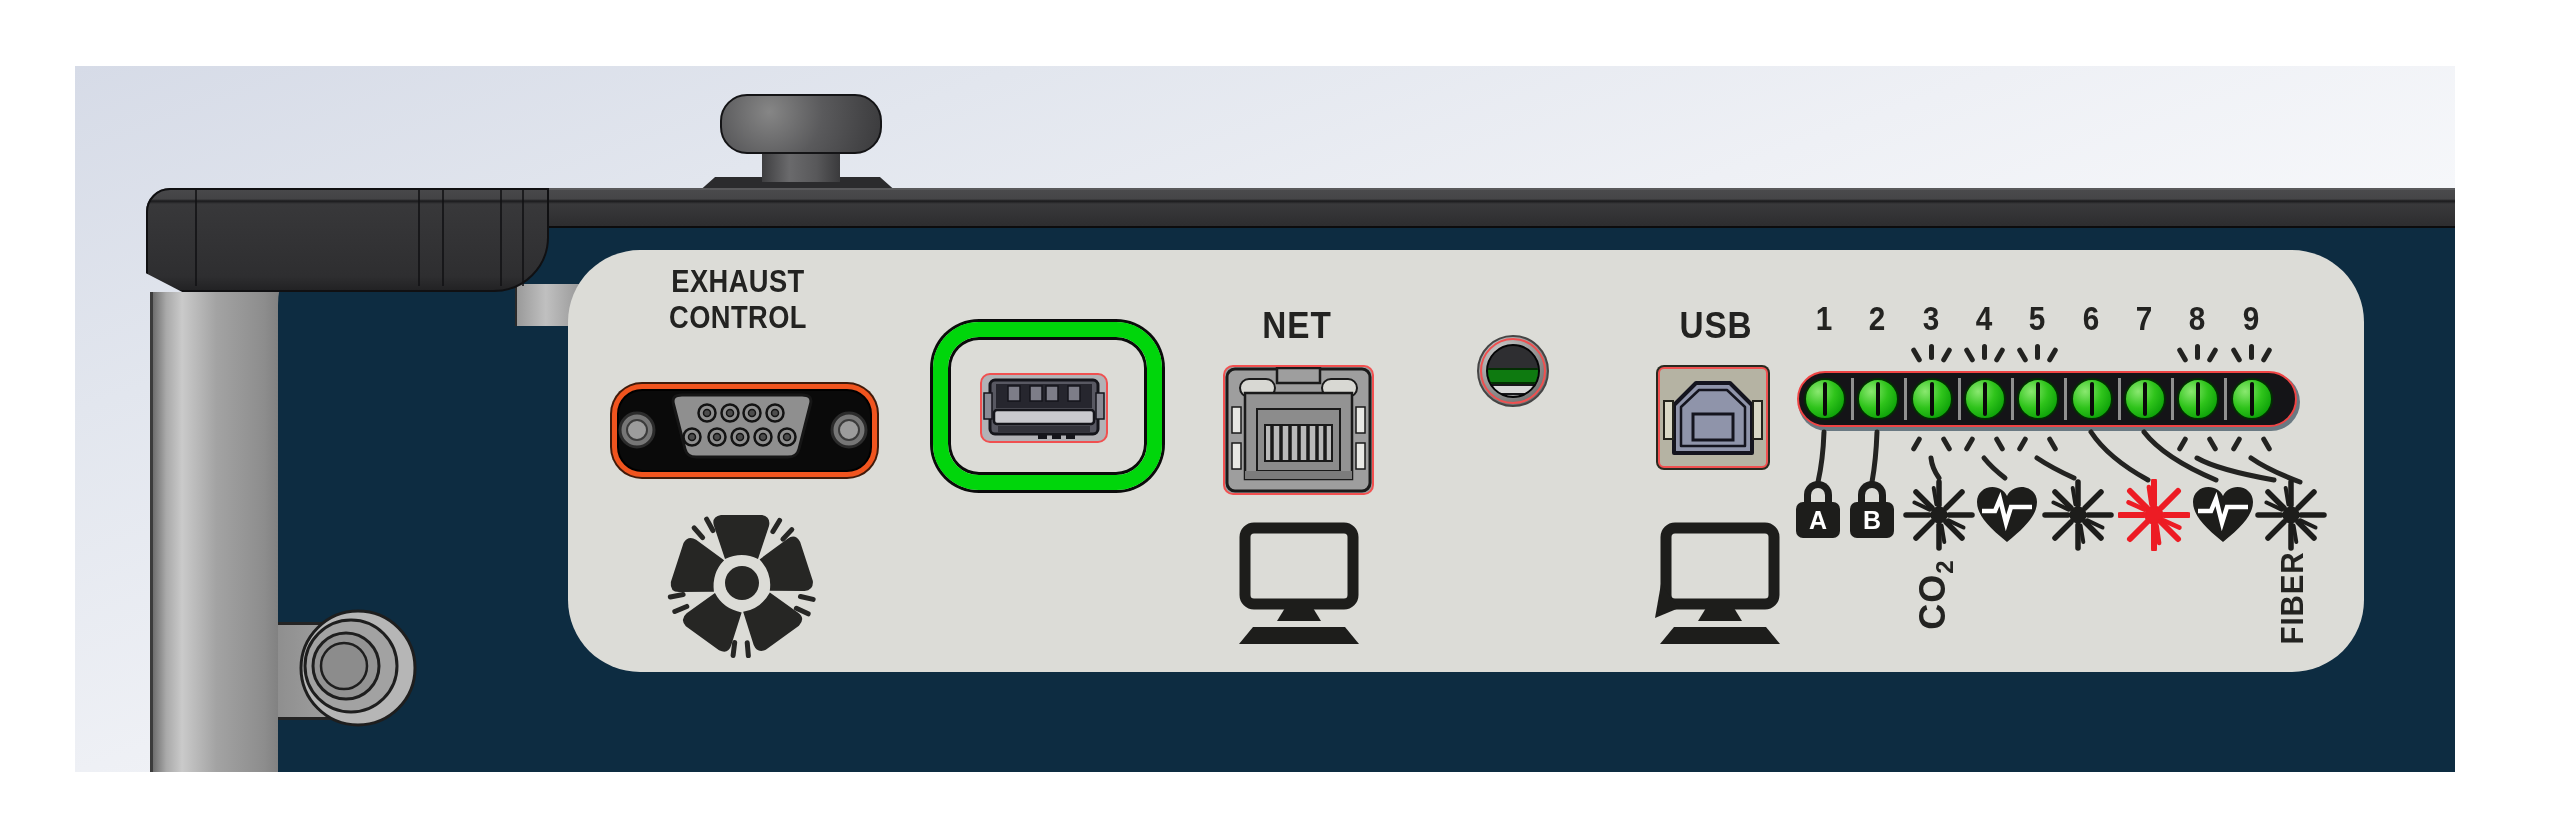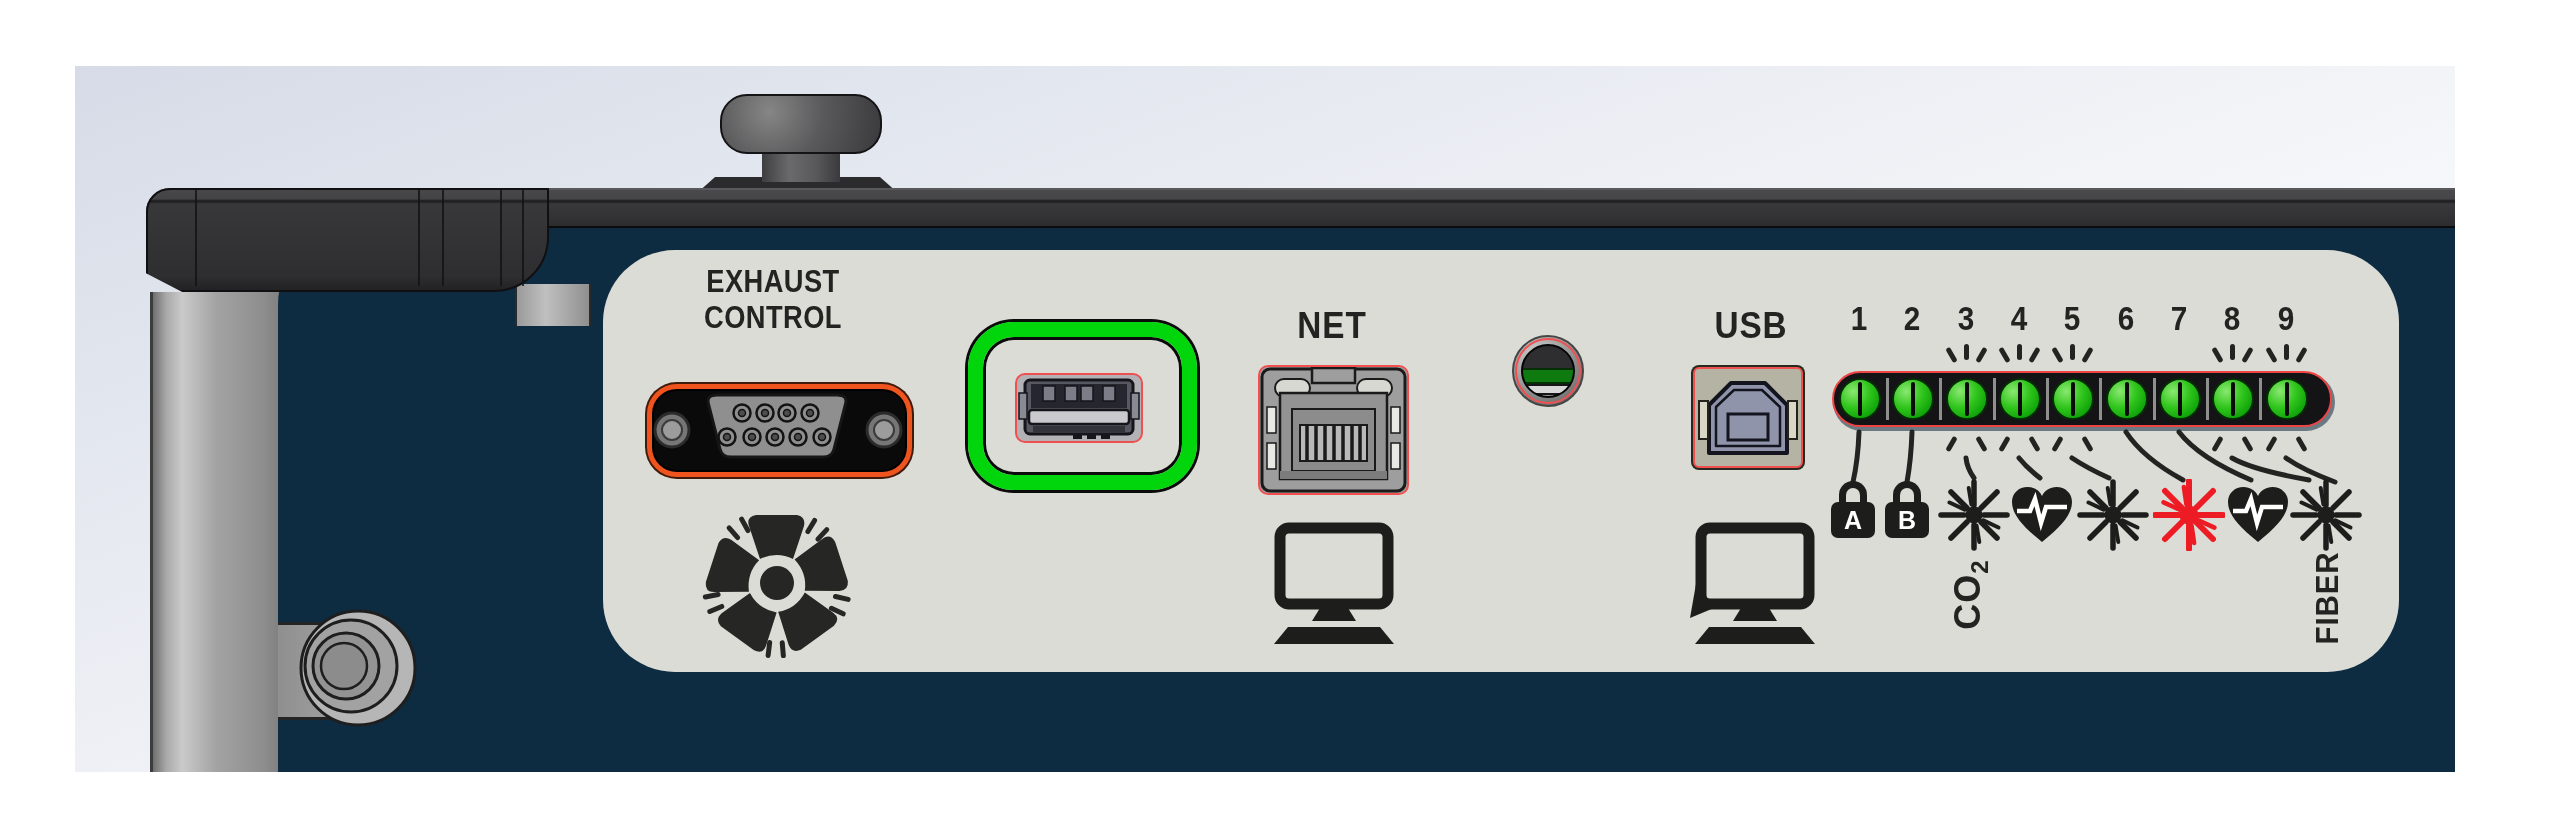--- a/index.html
+++ b/index.html
@@ -33,21 +33,21 @@
   
   .rail-band{left:71px;top:122px;width:2309px;height:36px;
              background:linear-gradient(180deg,#4a4a4c 0,#454547 9px,#1a1a1c 11px,#39393b 14px,#2d2d2f 100%);
              border-top:2px solid #59595b;border-bottom:2px solid #0c0c0d;border-top-left-radius:24px;}
   .rail-tall{left:71px;top:122px;width:399px;height:100px;
              background:linear-gradient(180deg,#48484a 0,#434345 9px,#1a1a1c 11px,#38383a 14px,#2e2e30 86%,#222224 100%);
              border:2px solid #101012;border-top-left-radius:24px;border-bottom-right-radius:55px;
              clip-path:polygon(0 0,100% 0,100% 100%,9% 100%,0 82%);}
   .rail-seam{top:124px;width:2px;height:96px;background:#121214;opacity:.8;}
   
-  .plate{left:493px;top:184px;width:1796px;height:422px;background:#dcdcd7;border-radius:72px;margin-left:35px;}
+  .plate{left:493px;top:184px;width:1796px;height:422px;background:#dcdcd7;border-radius:72px;}
   .plate *{box-sizing:border-box;}
   .lbl{position:absolute;color:#232321;font-weight:bold;text-align:center;}
   .lbl-2line{font-size:31px;line-height:36px;transform:scaleX(.88);letter-spacing:.5px;}
   .lbl-port{font-size:37px;line-height:40px;transform:scaleX(.9);letter-spacing:1px;}
   
   .db9{left:44px;top:134px;width:265px;height:93px;background:#0a0a0a;border-radius:30px;
        border:5px solid #f0541e;box-shadow:0 0 0 2px #401a0a, inset 0 0 0 2px #000;}
   
   .green-box{left:365px;top:72px;width:229px;height:168px;border-radius:46px;
              border:15px solid #00d60b;box-shadow:0 0 0 3px #0b0b0b, inset 0 0 0 3px #0b0b0b;background:transparent;}

